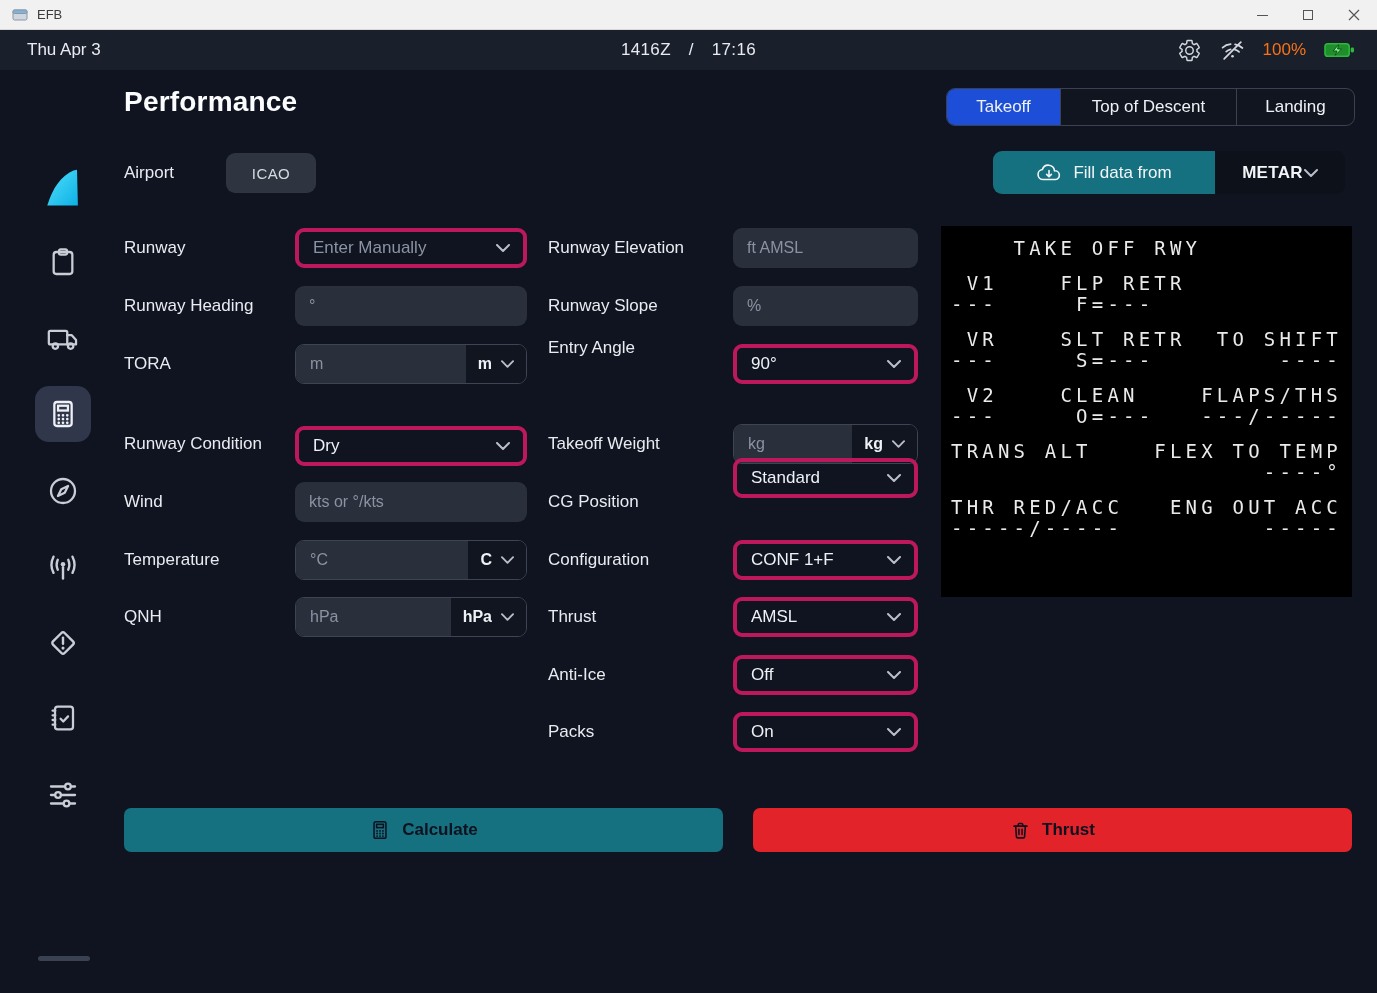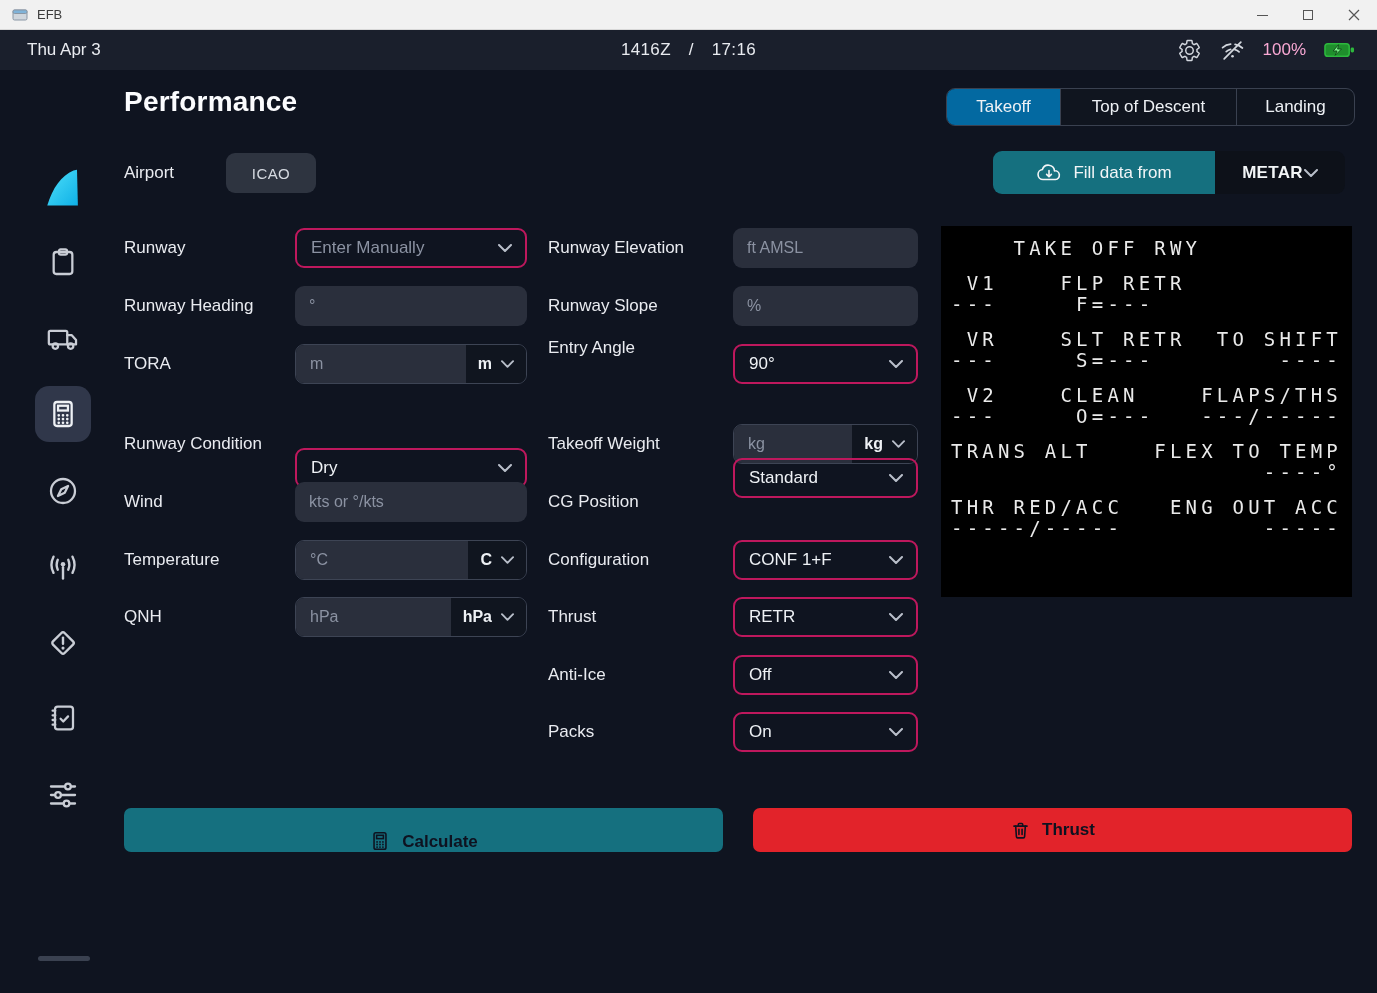--- a/index.html
+++ b/index.html
@@ -13,72 +13,72 @@
   .win-btn{width:46px;height:30px;display:flex;align-items:center;justify-content:center;color:#555;}
   .min-glyph{width:11px;height:1px;background:#555;}
   .max-glyph{width:10px;height:10px;border:1px solid #555;box-sizing:border-box;}
 
   
   .statusbar{position:absolute;left:0;top:30px;width:1377px;height:40px;background:#1a1f2c;color:#e9ebf0;}
   .sb-date{position:absolute;left:27px;top:0;height:40px;line-height:40px;font-size:17px;}
   .sb-clock{position:absolute;left:0;width:100%;top:0;height:40px;line-height:40px;text-align:center;font-size:17px;letter-spacing:.3px;}
   .sb-clock span{margin:0 9px;}
   .sb-right{position:absolute;right:22px;top:0;height:40px;display:flex;align-items:center;gap:18px;}
-  .sb-pct{font-size:17px;color:#f9a8d4;}
+  .sb-pct{font-size:17px;color:#f97316;}
   .sb-icon{display:flex;color:#d3d7de;}
 
   
   .sidebar{position:absolute;left:0;top:70px;width:95px;bottom:0;background:#0f1420;}
   .side-item{position:absolute;left:35px;width:56px;height:56px;display:flex;align-items:center;justify-content:center;color:#c9cdd5;border-radius:14px;}
   .side-item.active{background:#30374a;color:#eef1f5;}
   .side-divider{position:absolute;left:38px;top:886px;width:52px;height:5px;border-radius:3px;background:#3a4150;}
 
   
   .page-title{position:absolute;left:124px;top:86px;font-size:28px;font-weight:700;color:#fbfcfe;letter-spacing:.2px;}
   .tabs{position:absolute;left:946px;top:88px;width:409px;height:38px;border:1px solid #3a4150;border-radius:9px;box-sizing:border-box;display:flex;overflow:hidden;background:#10151f;}
   .tab{display:flex;align-items:center;justify-content:center;color:#eef1f5;font-size:17px;box-sizing:border-box;}
   .tab + .tab{border-left:1px solid #3a4150;}
-  .tab.active{background:#0369a1;}
+  .tab.active{background:#1d4ed8;}
   .tab.t1{width:113px;} .tab.t2{width:176px;} .tab.t3{flex:1;}
 
   
   .filldata{position:absolute;left:993px;top:151px;width:352px;height:43px;border-radius:9px;overflow:hidden;display:flex;}
   .fd-btn{width:222px;background:#15707f;color:#f2f5f7;display:flex;align-items:center;justify-content:center;gap:11px;font-size:17px;}
   .fd-src{flex:1;background:#0d1119;color:#f2f5f7;display:flex;align-items:center;justify-content:center;gap:1px;font-size:17px;font-weight:600;letter-spacing:.3px;}
 
   
   .flabel{position:absolute;height:40px;line-height:40px;color:#e9ebf0;font-size:17px;}
   .ctrl{position:absolute;height:40px;box-sizing:border-box;}
   .ctrl.c-left{left:295px;width:232px;}
   .ctrl.c-right{left:733px;width:185px;}
   .lab-left{left:124px;} .lab-right{left:548px;}
 
   .input{width:100%;height:100%;background:#2a2f3c;border:none;outline:none;border-radius:9px;color:#eef1f5;font-size:16px;padding:12px 14px;box-sizing:border-box;font-family:"Liberation Sans",sans-serif;}
   .input::placeholder{color:#8b92a2;opacity:1;}
 
-  .select{width:100%;height:100%;border:2px solid #be185d;border-radius:9px;display:flex;align-items:center;justify-content:space-between;padding:0 13px 0 14px;box-sizing:border-box;color:#eef1f5;font-size:17px;background:transparent;}
+  .select{width:100%;height:100%;border:4px solid #be185d;border-radius:9px;display:flex;align-items:center;justify-content:space-between;padding:0 13px 0 14px;box-sizing:border-box;color:#eef1f5;font-size:17px;background:transparent;}
   .select .val{white-space:nowrap;}
   .select.ghost .val{color:#8b92a2;}
 
   .combo{width:100%;height:100%;border:1px solid #3d4454;border-radius:9px;display:flex;overflow:hidden;box-sizing:border-box;}
   .combo .input{border-radius:0;height:100%;flex:1;min-width:0;}
   .combo .unit{flex:none;display:flex;align-items:center;justify-content:center;gap:9px;padding:0 12px;color:#eef1f5;font-size:16px;font-weight:600;background:#10151f;}
 
   .icao-btn{position:absolute;left:200px;top:153px;width:90px;height:40px;background:#2e3440;border-radius:9px;color:#d6dae1;font-size:15px;display:flex;align-items:center;justify-content:center;letter-spacing:.4px;margin-left:26px;}
 
   .chev{flex:none;display:flex;color:#b9bfca;}
 
   
   .mcdu{position:absolute;left:941px;top:226px;width:411px;height:371px;background:#000;padding:12px 10px;box-sizing:border-box;font-family:"DejaVu Sans Mono",monospace;color:#eaeaea;}
   .mcdu div{white-space:pre;font-size:19px;line-height:21px;letter-spacing:4.2px;}
   .mcdu .lab{margin-top:14px;}
 
   
   .action{position:absolute;top:808px;height:44px;border-radius:7px;display:flex;align-items:center;justify-content:center;gap:11px;font-size:17px;font-weight:700;color:#0e1220;}
-  .calc-btn{left:124px;width:599px;background:#15707f;align-items:flex-end;}
+  .calc-btn{left:124px;width:599px;background:#15707f;}
   .clear-btn{left:753px;width:599px;background:#e2232a;}
 </style>
 </head>
 <body>
 
 <svg width="0" height="0" style="position:absolute" aria-hidden="true">
   <defs>
     <linearGradient id="logograd" x1="0" y1="0" x2="1" y2="1">
       <stop offset="0" stop-color="#4fe0fa"></stop>
         <stop offset="1" stop-color="#0fb0e6"></stop>
@@ -344,21 +344,21 @@
         <span class="chev">
             <svg width="13" height="8">
               <use href="#sym-chevron"></use>
             </svg>
           </span>
       </div>
     </div>
   </div>
 
   <div class="flabel lab-left" style="top:424px">Runway Condition</div>
-  <div class="ctrl c-left" style="top:448px">
+  <div class="ctrl c-left" style="top:426px">
     <div class="select">
       <span class="val">Dry</span>
       <span class="chev">
           <svg width="14" height="8">
             <use href="#sym-chevron"></use>
           </svg>
         </span>
     </div>
   </div>
 
@@ -454,21 +454,21 @@
           <svg width="14" height="8">
             <use href="#sym-chevron"></use>
           </svg>
         </span>
     </div>
   </div>
 
   <div class="flabel lab-right" style="top:597px">Thrust</div>
   <div class="ctrl c-right" style="top:597px">
     <div class="select">
-      <span class="val">RETR</span>
+      <span class="val">AMSL</span>
       <span class="chev">
           <svg width="14" height="8">
             <use href="#sym-chevron"></use>
           </svg>
         </span>
     </div>
   </div>
 
   <div class="flabel lab-right" style="top:655px">Anti-Ice</div>
   <div class="ctrl c-right" style="top:655px">

